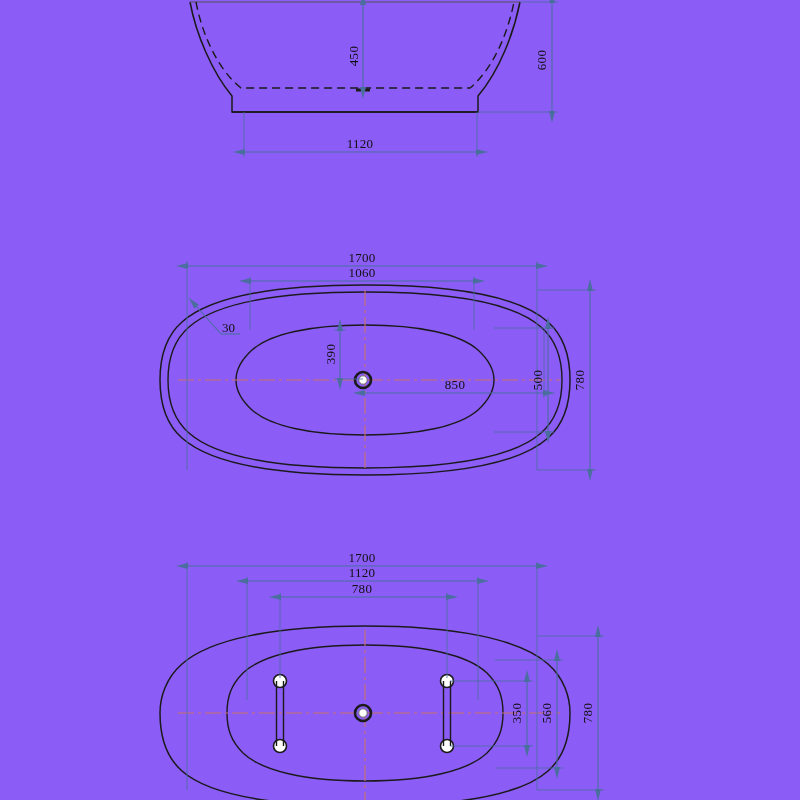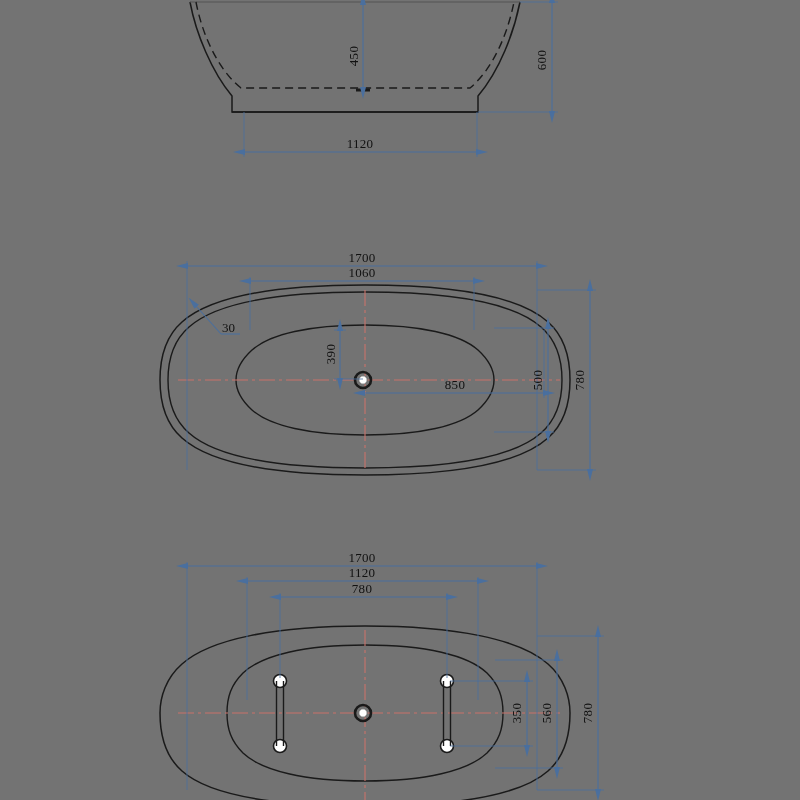--- a/index.html
+++ b/index.html
@@ -10,21 +10,21 @@
   body {
     width: 800px;
     height: 800px;
     font-family: "Liberation Serif", serif;
     overflow: hidden;
   }
   #drawing-root {
     position: relative;
     width: 800px;
     height: 800px;
-    background: #737373;
+    background: #8b5cf6;
   }
   svg#cad {
     display: block;
     width: 800px;
     height: 800px;
   }
   .dim-text {
     font-family: "Liberation Serif", serif;
     font-size: 13px;
     fill: #111111;

